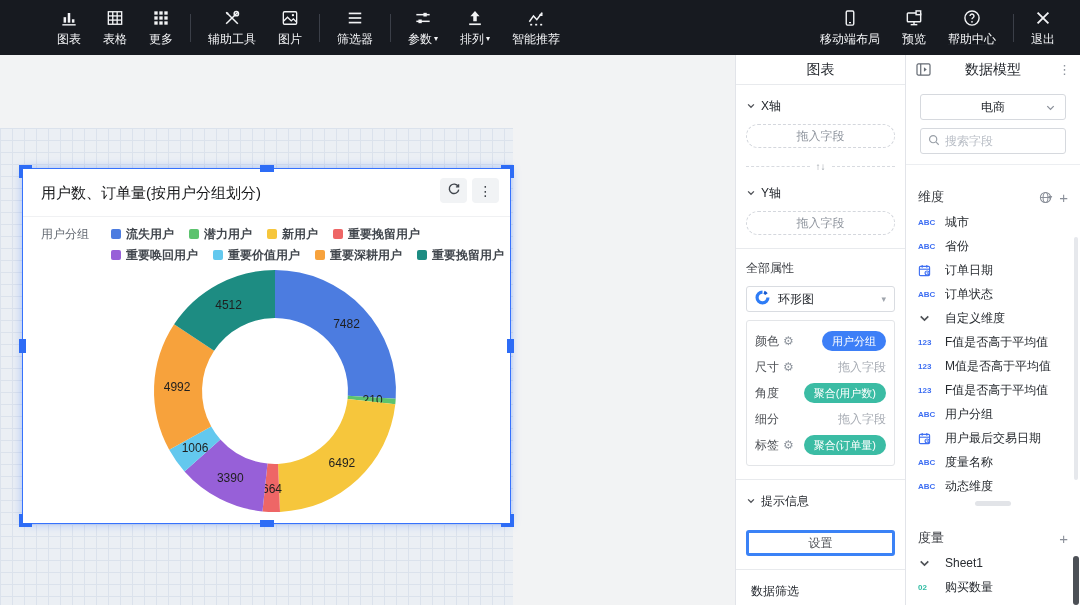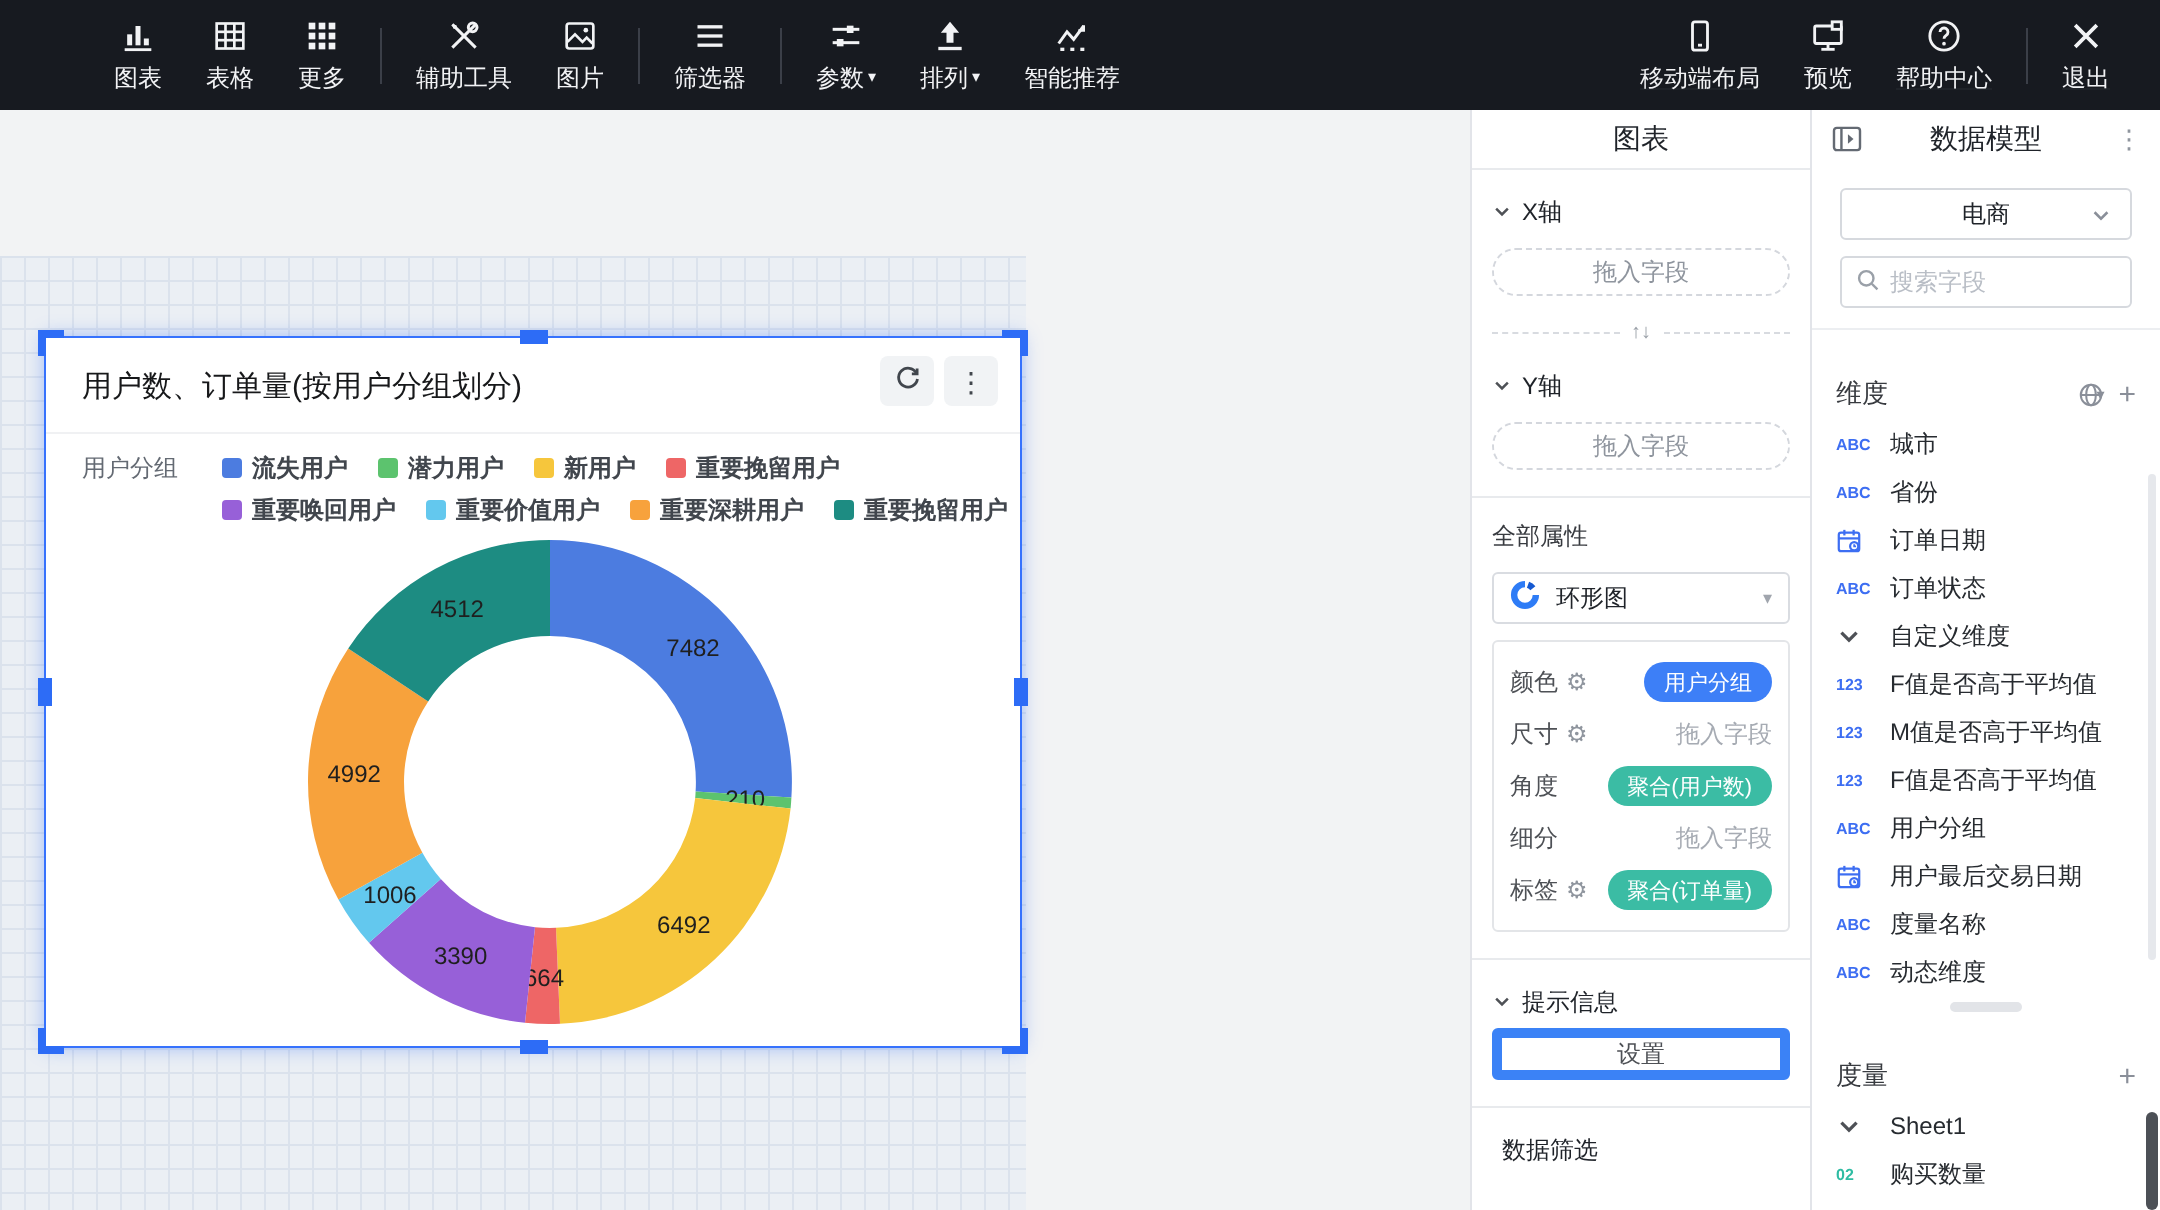--- a/index.html
+++ b/index.html
@@ -83,21 +83,21 @@
   .type-caret { color:#a0a5ad; font-size:9px; }
   .props-box { margin-top:8px; border:1px solid #e3e5e8; border-radius:3px; padding:7px 8px; }
   .prop-row { height:26px; display:flex; align-items:center; }
   .prop-label { color:#4e5156; }
   .prop-gear { color:#8f959e; font-size:12px; margin-left:4px; cursor:pointer; line-height:1; }
   .prop-right { margin-left:auto; }
   .field-pill { height:20px; border-radius:10px; padding:0 10px; color:#fff; font-size:11px; display:flex; align-items:center; cursor:pointer; white-space:nowrap; }
   .pill-blue { background:#3d7ff7; }
   .pill-teal { background:#3bbca4; }
   .prop-placeholder { color:#a6abb3; }
-  .settings-btn { margin-top:4px; height:26px; border:5px solid #3b82f6; border-radius:3px; background:#fff; display:flex; align-items:center; justify-content:center; color:#4e5156; cursor:pointer; }
+  .settings-btn { margin-top:20px; height:26px; border:3px solid #3b82f6; border-radius:3px; background:#fff; display:flex; align-items:center; justify-content:center; color:#4e5156; cursor:pointer; }
 
   
   .dp-select { margin:9px 14px 0; height:26px; border:1px solid #d6d9de; border-radius:3px; display:flex; align-items:center; justify-content:center; position:relative; cursor:pointer; background:#fff; }
   .dp-select .type-caret { position:absolute; right:9px; top:7px; }
   .dp-search { margin:8px 14px 0; height:26px; border:1px solid #d6d9de; border-radius:3px; display:flex; align-items:center; padding:0 7px; gap:5px; background:#fff; }
   .dp-search svg { width:12px; height:12px; color:#9aa0a8; flex:0 0 auto; }
   .dp-search input { border:none; outline:none; width:100%; font-size:12px; font-family:inherit; color:#1f2329; background:transparent; }
   .dp-search input::placeholder { color:#b9bec6; }
   .dp-divider { border-top:1px solid #eceef1; margin-top:10px; }
   .list-head { display:flex; align-items:center; padding:0 12px; height:26px; margin-top:19px; color:#383b40; font-size:13px; }

